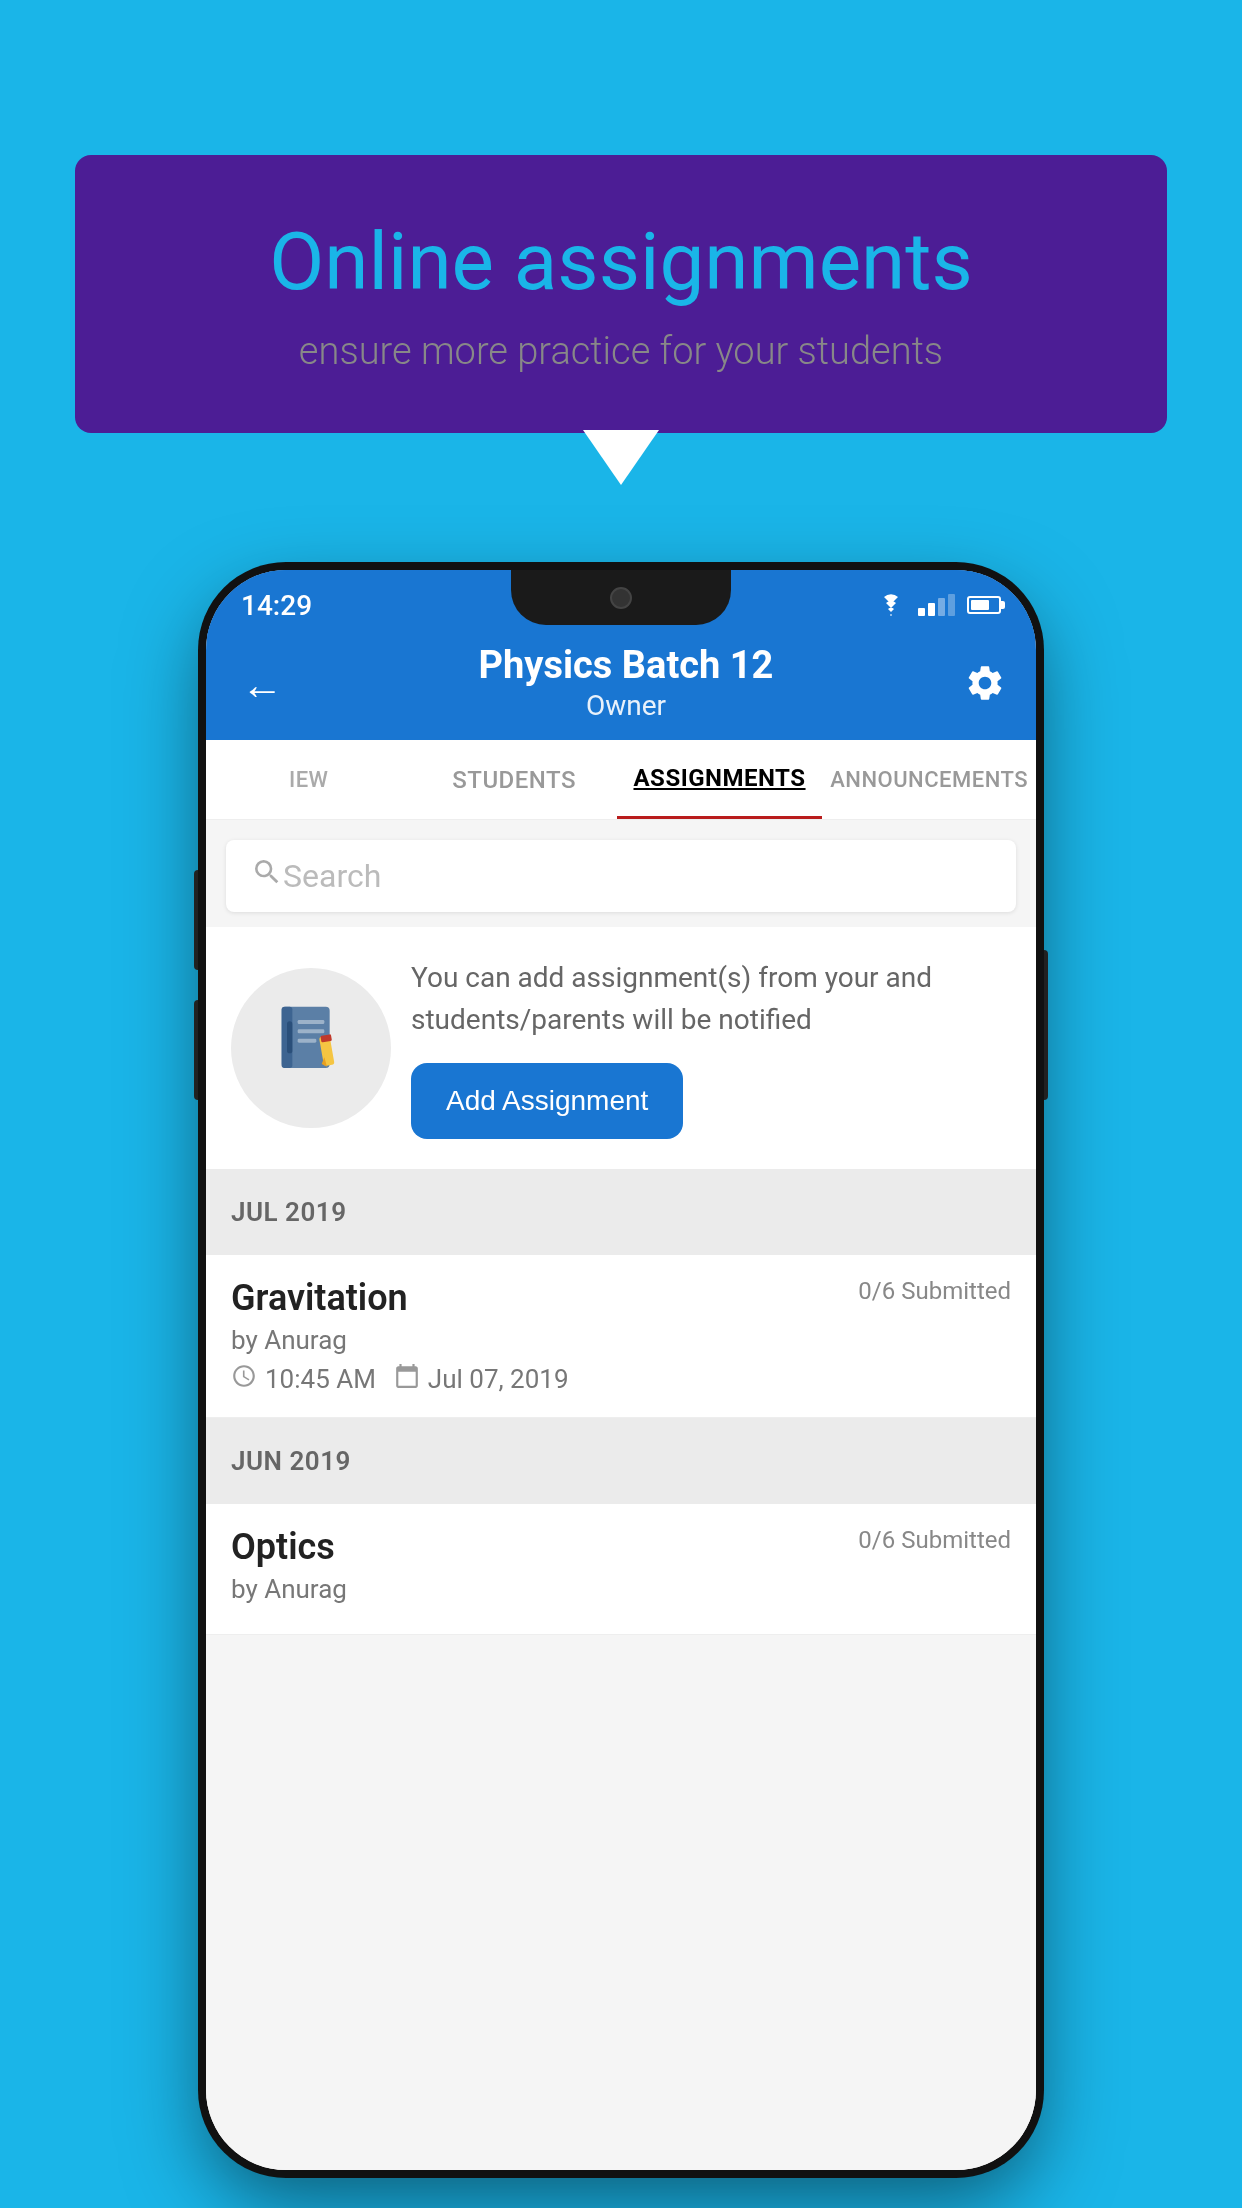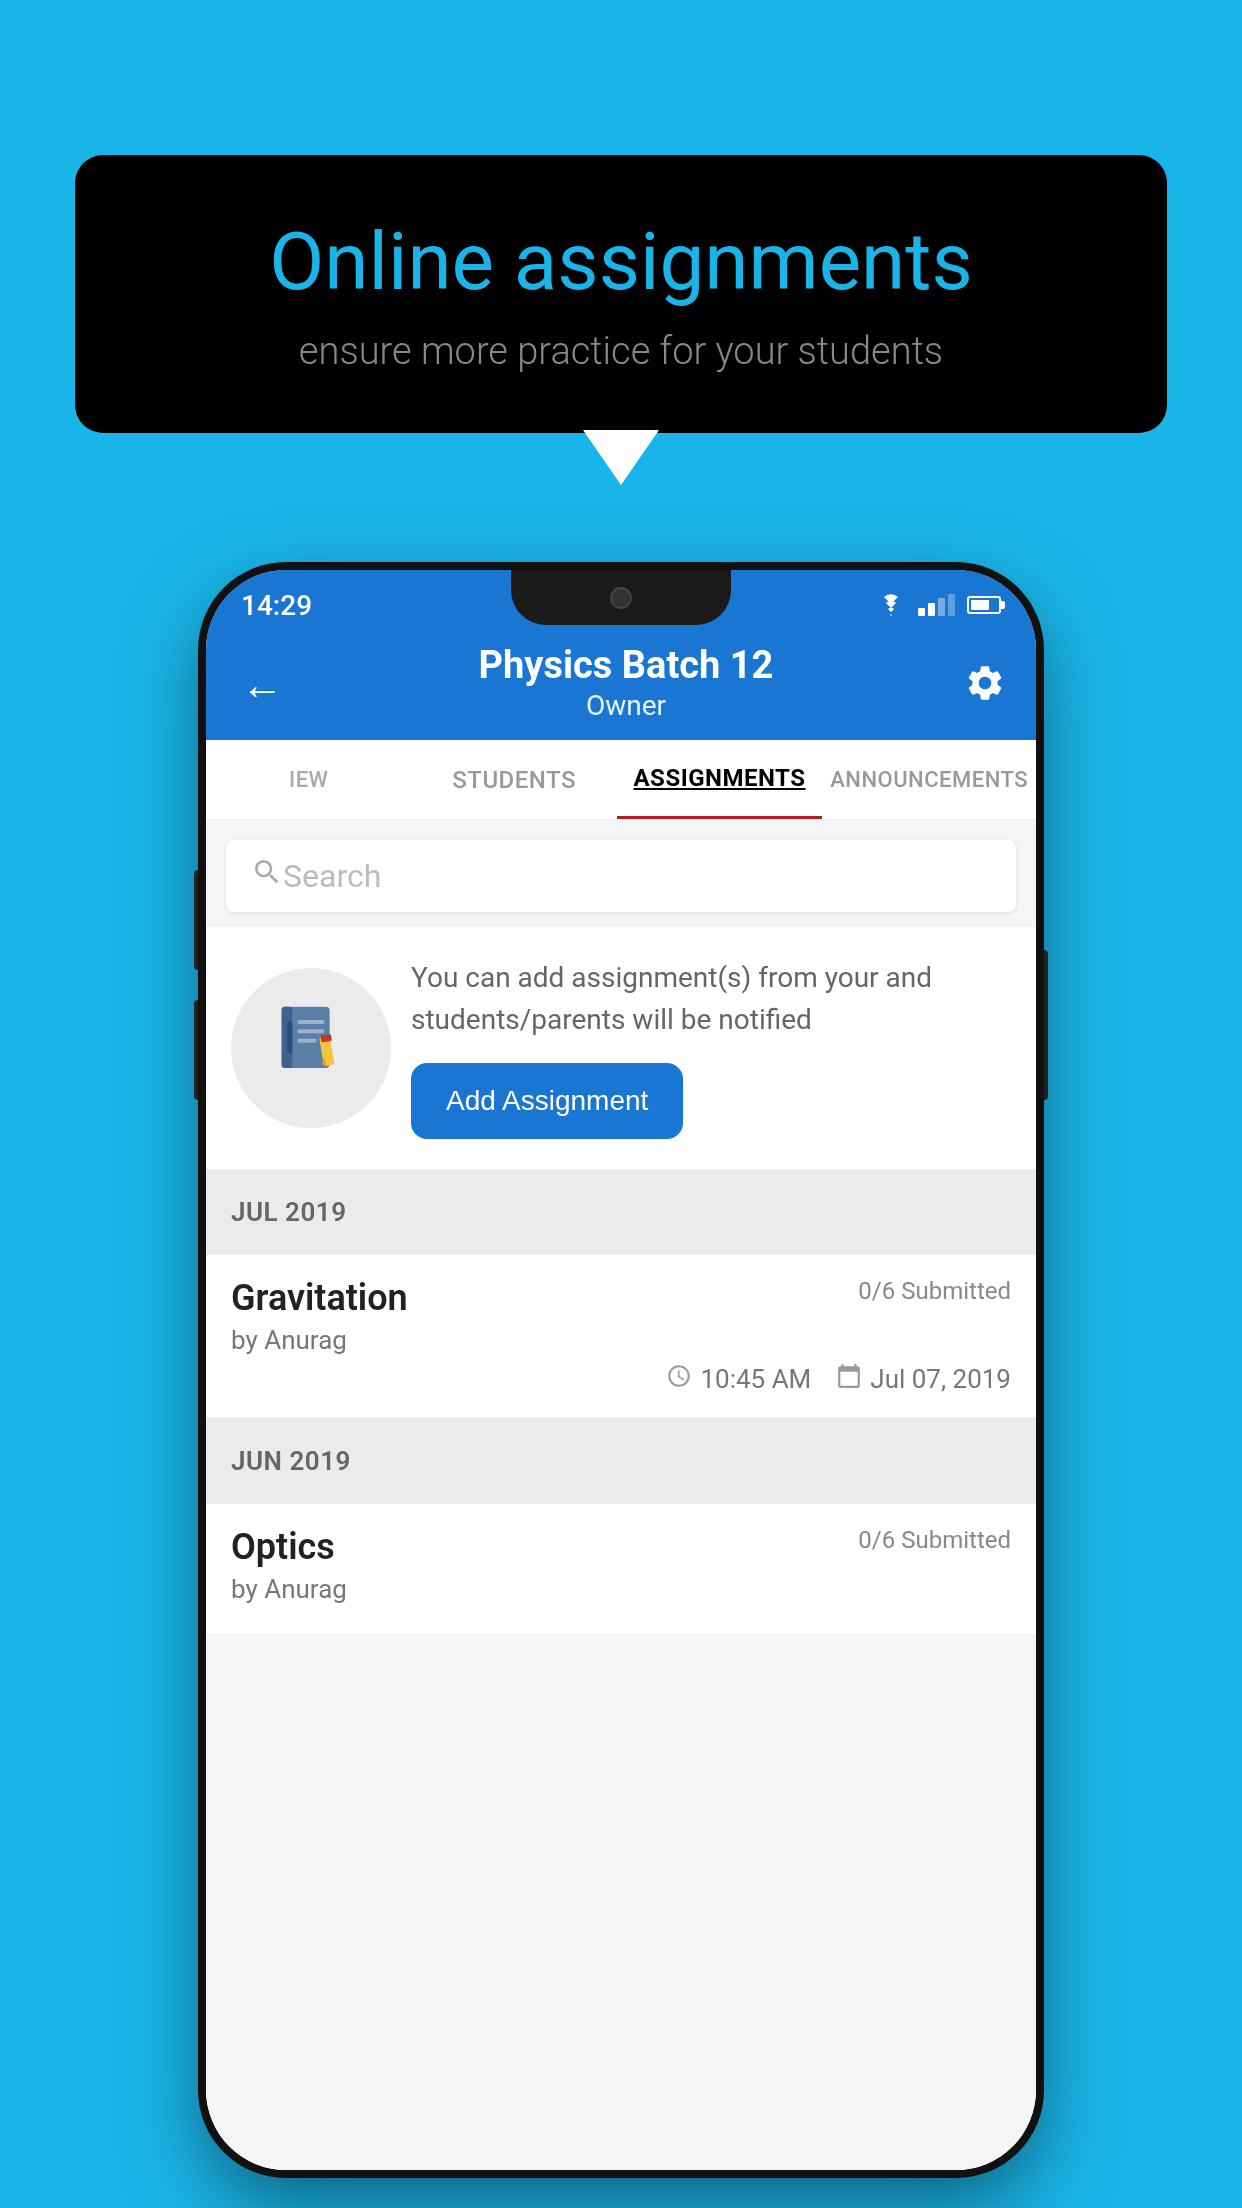--- a/index.html
+++ b/index.html
@@ -15,22 +15,22 @@
 
     
     .speech-bubble-container {
       position: absolute;
       top: 155px;
       left: 75px;
       right: 75px;
     }
 
     .speech-bubble {
-      background: #000000;
-      border-radius: 28px;
+      background: #4c1d95;
+      border-radius: 16px;
       padding: 60px 70px;
       position: relative;
     }
 
     .speech-bubble::after {
       content: '';
       position: absolute;
       bottom: -52px;
       left: 50%;
       transform: translateX(-50%);
@@ -383,23 +383,22 @@
     }
 
     .assignment-author {
       font-size: 26px;
       color: #777;
       margin-bottom: 8px;
     }
 
     .assignment-meta {
       display: flex;
-      gap: 25px;
-      align-items: center;
-      justify-content: flex-end;
+      gap: 18px;
+      align-items: center;
     }
 
     .meta-item {
       display: flex;
       align-items: center;
       gap: 8px;
       font-size: 26px;
       color: #777;
     }
 

